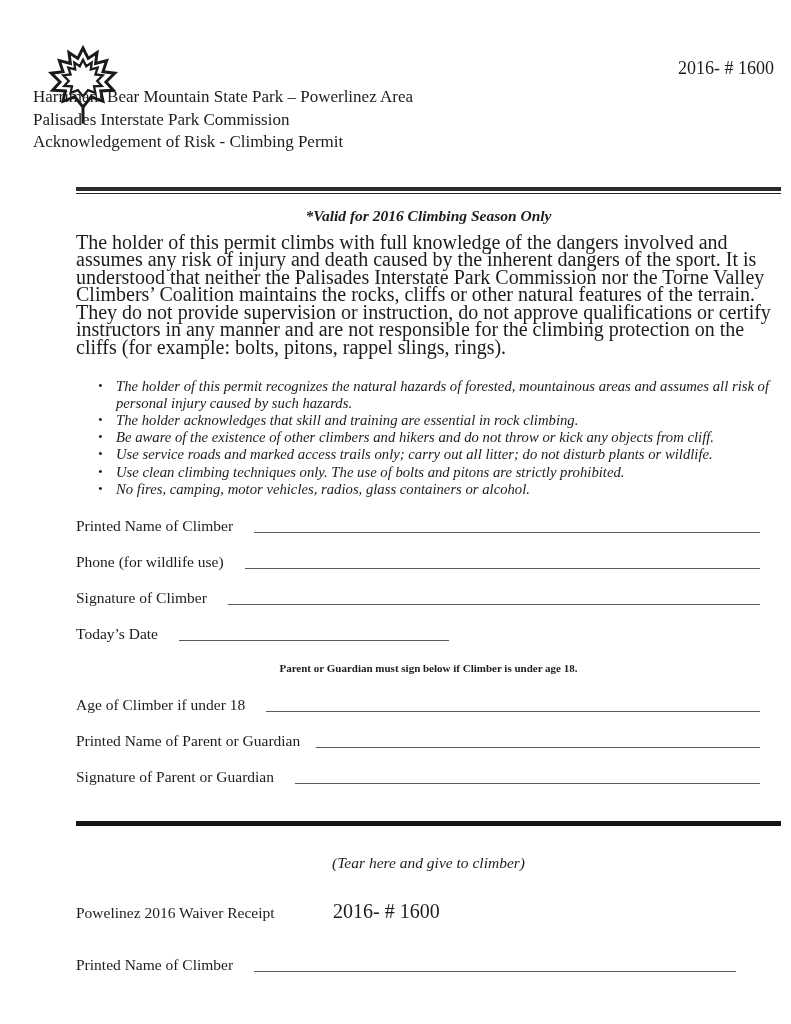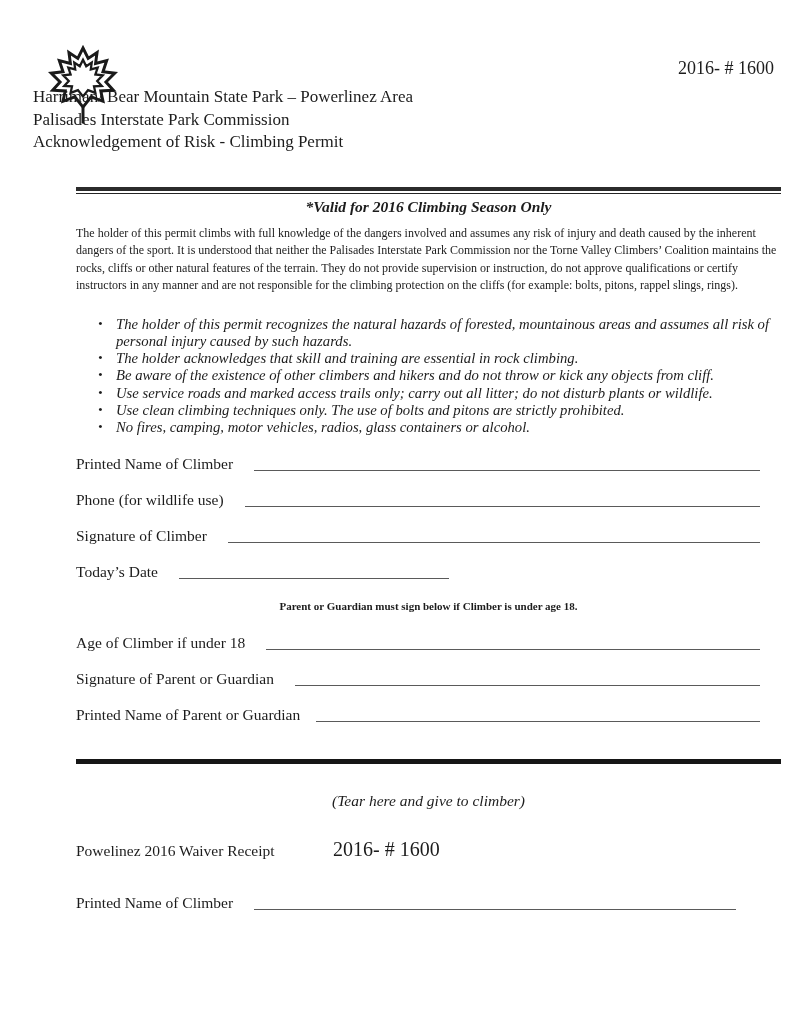--- a/index.html
+++ b/index.html
@@ -36,30 +36,30 @@
   .title.first { margin-top: 8px; }
   .content { margin: 0 43px; }
   .rule-thickthin {
     margin-top: 33px;
     height: 2px;
     border-top: 4px solid #2b2b2b;
     border-bottom: 1px solid #262626;
     background: #ffffff;
   }
   .valid-line {
-    margin-top: 3px;
+    margin-top: 12px;
     text-align: center;
     font-weight: bold;
     font-style: italic;
     font-size: 15.5px;
     line-height: 19px;
   }
   .intro {
     margin: 9px 0 0 0;
-    font-size: 12px;
+    font-size: 20px;
     line-height: 17.6px;
     text-align: left;
   }
   ul.rules {
     margin: 21px 0 0 0;
     padding: 0 0 0 40px;
     font-size: 14.7px;
     line-height: 17.2px;
     list-style: none;
   }
@@ -176,27 +176,27 @@
     </div>
 
     <div class="note-bold">Parent or Guardian must sign below if Climber is under age 18.</div>
 
     <div class="frow">
       <span class="lbl">Age of Climber if under 18</span>
       <span class="line"></span>
     </div>
 
     <div class="frow">
-      <span class="lbl">Signature of Parent or Guardian</span>
-      <span class="line"></span>
-    </div>
-
-    <div class="frow">
       <span class="lbl">Printed Name of Parent or Guardian</span>
       <span class="line nogap"></span>
+    </div>
+
+    <div class="frow">
+      <span class="lbl">Signature of Parent or Guardian</span>
+      <span class="line"></span>
     </div>
 
     <div class="tear-bar"></div>
 
     <div class="tear-note">(Tear here and give to climber)</div>
 
     <div class="receipt-row">
       <span class="receipt-lbl">Powelinez 2016 Waiver Receipt</span>
       <span class="receipt-no">2016- # 1600</span>
     </div>

